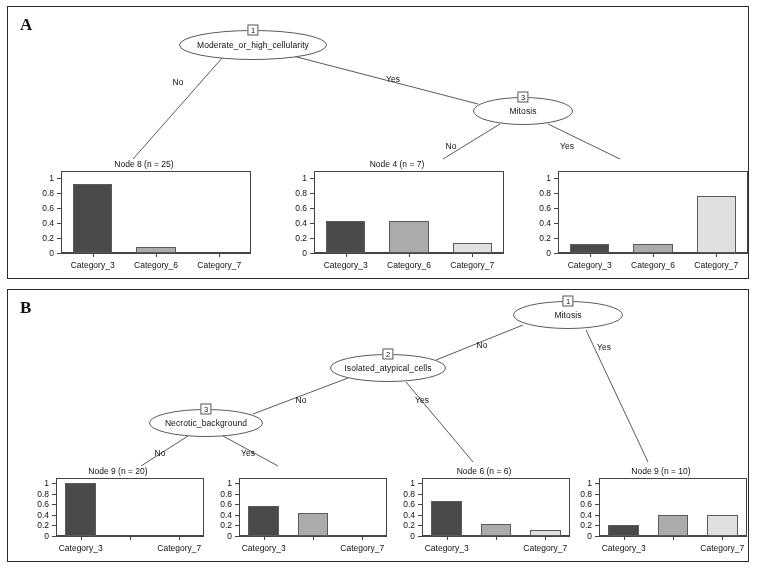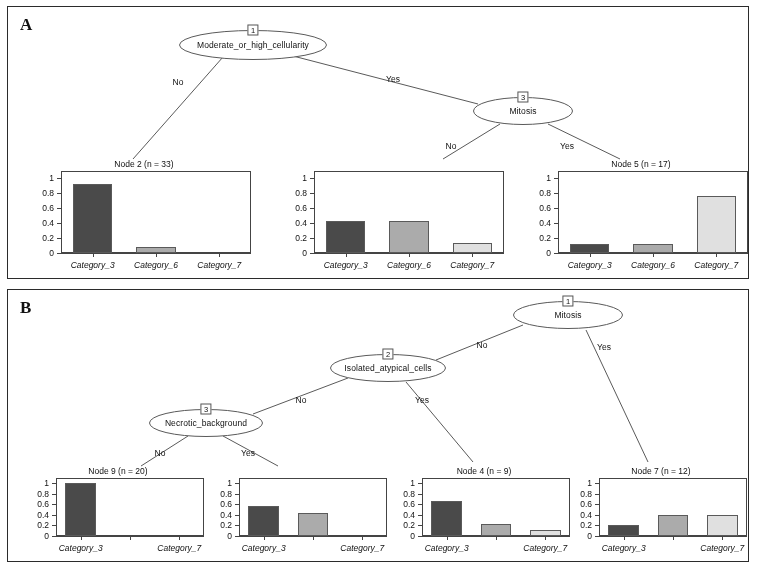--- a/index.html
+++ b/index.html
@@ -16,21 +16,21 @@
       font-size:8.5px;color:#111;white-space:nowrap;letter-spacing:.1px;}
   .node-id{position:absolute;transform:translate(-50%,-50%);
       border:1px solid #555;background:#fff;font-size:7.5px;line-height:9px;
       padding:0 2.5px;color:#111;}
   .edge-label{position:absolute;transform:translate(-50%,-50%);font-size:8.5px;color:#111;white-space:nowrap;}
   .chart{position:absolute;box-sizing:border-box;}
   .chart-title{position:absolute;top:0;left:0;width:100%;text-align:center;font-size:8.5px;color:#111;white-space:nowrap;}
   .plotbox{position:absolute;box-sizing:border-box;border:1px solid #444;background:#fff;}
   .ytick{position:absolute;font-size:8.5px;color:#111;text-align:right;transform:translateY(-50%);white-space:nowrap;}
   .ytickmark{position:absolute;height:1px;background:#444;}
-  .xtick{position:absolute;font-size:8.5px;color:#111;text-align:right;transform:translateX(-50%);white-space:nowrap;font-style:italic;}
+  .xtick{position:absolute;font-size:8.5px;color:#111;text-align:right;transform:translateX(-50%);white-space:nowrap;}
   .xtickmark{position:absolute;width:1px;background:#444;}
   .bar{position:absolute;box-sizing:border-box;border:1px solid #5a5a5a;}
   .axisline{position:absolute;background:#444;}
 </style>
 </head>
 <body>
 
 <div class="figure">
 
   <div class="panel" id="panel-a">
@@ -56,21 +56,21 @@
         <div class="ellipse-wrap" style="left: 515px; top: 104px; width: 100px; height: 28px;">
           <svg width="100" height="28">
             <ellipse cx="50" cy="14" rx="49.5" ry="13.5" fill="#ffffff" stroke="#5a5a5a" stroke-width="1"></ellipse>
           </svg>
           <div class="ellipse-label">Mitosis</div>
         </div>
         <div class="node-id" style="left: 515px; top: 90px;">3</div>
       </div>
     <div class="charts-host" id="charts-a">
         <div class="chart" style="left: 25px; top: 152px; width: 222px; height: 118px;">
-          <div class="chart-title">Node 2 (n = 33)</div>
+          <div class="chart-title">Node 8 (n = 25)</div>
           <div class="plotbox" style="left: 28px; top: 12px; width: 190px; height: 82px;"></div>
           <div class="ytick" style="left: 0px; width: 21px; top: 94px;">0</div>
           <div class="ytickmark" style="left: 24px; top: 94px; width: 4px;"></div>
           <div class="ytick" style="left: 0px; width: 21px; top: 79.0909px;">0.2</div>
           <div class="ytickmark" style="left: 24px; top: 79.0909px; width: 4px;"></div>
           <div class="ytick" style="left: 0px; width: 21px; top: 64.1818px;">0.4</div>
           <div class="ytickmark" style="left: 24px; top: 64.1818px; width: 4px;"></div>
           <div class="ytick" style="left: 0px; width: 21px; top: 49.2727px;">0.6</div>
           <div class="ytickmark" style="left: 24px; top: 49.2727px; width: 4px;"></div>
           <div class="ytick" style="left: 0px; width: 21px; top: 34.3636px;">0.8</div>
@@ -81,20 +81,21 @@
           <div class="xtickmark" style="left: 59.6667px; top: 94px; height: 4px;"></div>
           <div class="xtick" style="left: 59.6667px; top: 101px;">Category_3</div>
           <div class="bar" style="left: 103.367px; width: 39.2667px; height: 5.96364px; top: 88.0364px; background: rgb(171, 171, 171);"></div>
           <div class="xtickmark" style="left: 123px; top: 94px; height: 4px;"></div>
           <div class="xtick" style="left: 123px; top: 101px;">Category_6</div>
           <div class="xtickmark" style="left: 186.333px; top: 94px; height: 4px;"></div>
           <div class="xtick" style="left: 186.333px; top: 101px;">Category_7</div>
           <div class="axisline" style="left: 28px; top: 94px; width: 190px; height: 1px;"></div>
         </div>
         <div class="chart" style="left: 278px; top: 152px; width: 222px; height: 118px;">
+          <div class="chart-title">Node 4 (n = 7)</div>
           <div class="plotbox" style="left: 28px; top: 12px; width: 190px; height: 82px;"></div>
           <div class="ytick" style="left: 0px; width: 21px; top: 94px;">0</div>
           <div class="ytickmark" style="left: 24px; top: 94px; width: 4px;"></div>
           <div class="ytick" style="left: 0px; width: 21px; top: 79.0909px;">0.2</div>
           <div class="ytickmark" style="left: 24px; top: 79.0909px; width: 4px;"></div>
           <div class="ytick" style="left: 0px; width: 21px; top: 64.1818px;">0.4</div>
           <div class="ytickmark" style="left: 24px; top: 64.1818px; width: 4px;"></div>
           <div class="ytick" style="left: 0px; width: 21px; top: 49.2727px;">0.6</div>
           <div class="ytickmark" style="left: 24px; top: 49.2727px; width: 4px;"></div>
           <div class="ytick" style="left: 0px; width: 21px; top: 34.3636px;">0.8</div>
@@ -106,21 +107,20 @@
           <div class="xtick" style="left: 59.6667px; top: 101px;">Category_3</div>
           <div class="bar" style="left: 103.367px; width: 39.2667px; height: 32.0545px; top: 61.9455px; background: rgb(171, 171, 171);"></div>
           <div class="xtickmark" style="left: 123px; top: 94px; height: 4px;"></div>
           <div class="xtick" style="left: 123px; top: 101px;">Category_6</div>
           <div class="bar" style="left: 166.7px; width: 39.2667px; height: 10.4364px; top: 83.5636px; background: rgb(224, 224, 224);"></div>
           <div class="xtickmark" style="left: 186.333px; top: 94px; height: 4px;"></div>
           <div class="xtick" style="left: 186.333px; top: 101px;">Category_7</div>
           <div class="axisline" style="left: 28px; top: 94px; width: 190px; height: 1px;"></div>
         </div>
         <div class="chart" style="left: 522px; top: 152px; width: 222px; height: 118px;">
-          <div class="chart-title">Node 5 (n = 17)</div>
           <div class="plotbox" style="left: 28px; top: 12px; width: 190px; height: 82px;"></div>
           <div class="ytick" style="left: 0px; width: 21px; top: 94px;">0</div>
           <div class="ytickmark" style="left: 24px; top: 94px; width: 4px;"></div>
           <div class="ytick" style="left: 0px; width: 21px; top: 79.0909px;">0.2</div>
           <div class="ytickmark" style="left: 24px; top: 79.0909px; width: 4px;"></div>
           <div class="ytick" style="left: 0px; width: 21px; top: 64.1818px;">0.4</div>
           <div class="ytickmark" style="left: 24px; top: 64.1818px; width: 4px;"></div>
           <div class="ytick" style="left: 0px; width: 21px; top: 49.2727px;">0.6</div>
           <div class="ytickmark" style="left: 24px; top: 49.2727px; width: 4px;"></div>
           <div class="ytick" style="left: 0px; width: 21px; top: 34.3636px;">0.8</div>
@@ -221,21 +221,21 @@
           <div class="bar" style="left: 37.3733px; width: 30.5867px; height: 29.5273px; top: 40.4727px; background: rgb(74, 74, 74);"></div>
           <div class="xtickmark" style="left: 52.6667px; top: 70px; height: 4px;"></div>
           <div class="xtick" style="left: 52.6667px; top: 77px;">Category_3</div>
           <div class="bar" style="left: 86.7067px; width: 30.5867px; height: 23.2px; top: 46.8px; background: rgb(171, 171, 171);"></div>
           <div class="xtickmark" style="left: 102px; top: 70px; height: 4px;"></div>
           <div class="xtickmark" style="left: 151.333px; top: 70px; height: 4px;"></div>
           <div class="xtick" style="left: 151.333px; top: 77px;">Category_7</div>
           <div class="axisline" style="left: 28px; top: 70px; width: 148px; height: 1px;"></div>
         </div>
         <div class="chart" style="left: 386px; top: 176px; width: 180px; height: 94px;">
-          <div class="chart-title">Node 4 (n = 9)</div>
+          <div class="chart-title">Node 6 (n = 6)</div>
           <div class="plotbox" style="left: 28px; top: 12px; width: 148px; height: 58px;"></div>
           <div class="ytick" style="left: 0px; width: 21px; top: 70px;">0</div>
           <div class="ytickmark" style="left: 24px; top: 70px; width: 4px;"></div>
           <div class="ytick" style="left: 0px; width: 21px; top: 59.4545px;">0.2</div>
           <div class="ytickmark" style="left: 24px; top: 59.4545px; width: 4px;"></div>
           <div class="ytick" style="left: 0px; width: 21px; top: 48.9091px;">0.4</div>
           <div class="ytickmark" style="left: 24px; top: 48.9091px; width: 4px;"></div>
           <div class="ytick" style="left: 0px; width: 21px; top: 38.3636px;">0.6</div>
           <div class="ytickmark" style="left: 24px; top: 38.3636px; width: 4px;"></div>
           <div class="ytick" style="left: 0px; width: 21px; top: 27.8182px;">0.8</div>
@@ -246,21 +246,21 @@
           <div class="xtickmark" style="left: 52.6667px; top: 70px; height: 4px;"></div>
           <div class="xtick" style="left: 52.6667px; top: 77px;">Category_3</div>
           <div class="bar" style="left: 86.7067px; width: 30.5867px; height: 11.6px; top: 58.4px; background: rgb(171, 171, 171);"></div>
           <div class="xtickmark" style="left: 102px; top: 70px; height: 4px;"></div>
           <div class="bar" style="left: 136.04px; width: 30.5867px; height: 5.8px; top: 64.2px; background: rgb(224, 224, 224);"></div>
           <div class="xtickmark" style="left: 151.333px; top: 70px; height: 4px;"></div>
           <div class="xtick" style="left: 151.333px; top: 77px;">Category_7</div>
           <div class="axisline" style="left: 28px; top: 70px; width: 148px; height: 1px;"></div>
         </div>
         <div class="chart" style="left: 563px; top: 176px; width: 180px; height: 94px;">
-          <div class="chart-title">Node 7 (n = 12)</div>
+          <div class="chart-title">Node 9 (n = 10)</div>
           <div class="plotbox" style="left: 28px; top: 12px; width: 148px; height: 58px;"></div>
           <div class="ytick" style="left: 0px; width: 21px; top: 70px;">0</div>
           <div class="ytickmark" style="left: 24px; top: 70px; width: 4px;"></div>
           <div class="ytick" style="left: 0px; width: 21px; top: 59.4545px;">0.2</div>
           <div class="ytickmark" style="left: 24px; top: 59.4545px; width: 4px;"></div>
           <div class="ytick" style="left: 0px; width: 21px; top: 48.9091px;">0.4</div>
           <div class="ytickmark" style="left: 24px; top: 48.9091px; width: 4px;"></div>
           <div class="ytick" style="left: 0px; width: 21px; top: 38.3636px;">0.6</div>
           <div class="ytickmark" style="left: 24px; top: 38.3636px; width: 4px;"></div>
           <div class="ytick" style="left: 0px; width: 21px; top: 27.8182px;">0.8</div>

